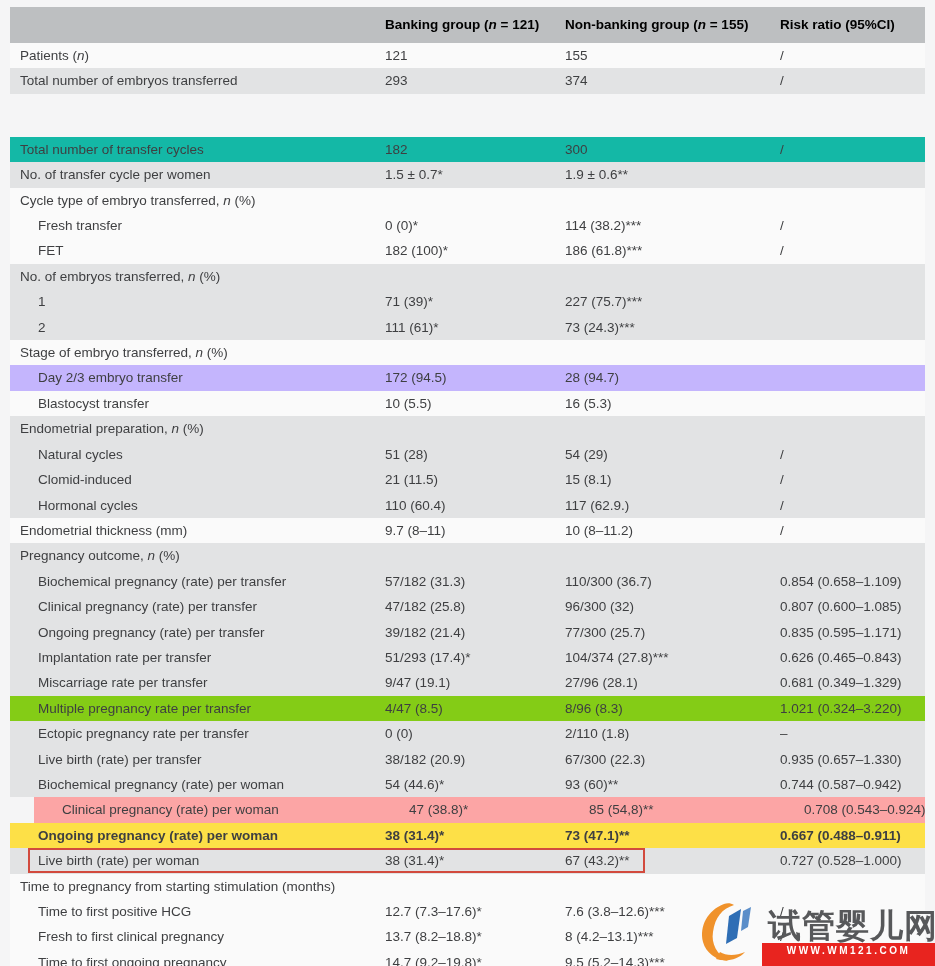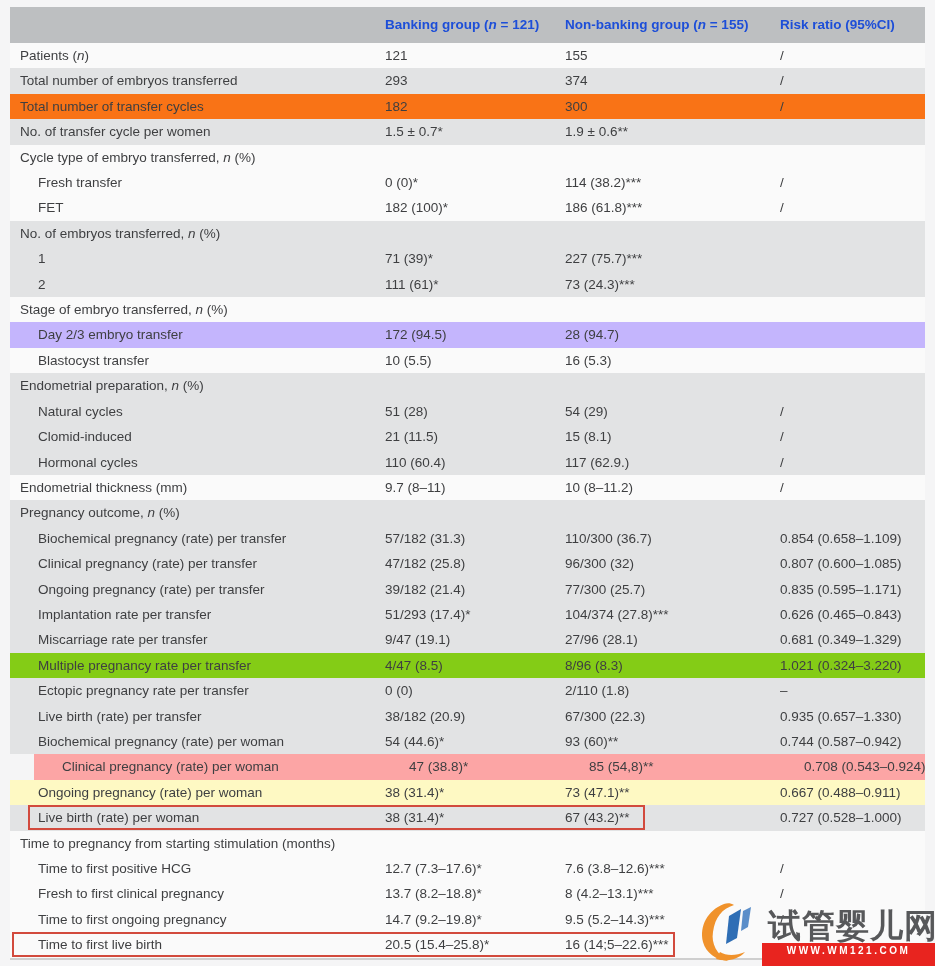--- a/index.html
+++ b/index.html
@@ -5,21 +5,21 @@
   html,body{margin:0;padding:0;}
   body{
     width:935px;height:966px;position:relative;overflow:hidden;
     background:#f5f5f6;
     font-family:"Liberation Sans","DejaVu Sans",sans-serif;
     -webkit-font-smoothing:antialiased;
   }
   .table-wrap{position:absolute;left:10px;top:7px;width:915px;}
   .thead{
     height:36px;position:relative;font-weight:bold;font-size:13.5px;
-    color:#1d4ed8;
+    color:#000000;
   }
   .thead .hc{position:absolute;top:0;line-height:36px;white-space:nowrap;}
   .row{height:25.42px;position:relative;box-sizing:border-box;}
   .cell{
     position:absolute;top:0;line-height:25.42px;font-size:13.5px;
     color:#3e3f41;white-space:nowrap;
   }
   .c-label{left:10px;}
   .c-label.indent{left:28px;}
   .c2{left:375px;}
@@ -60,21 +60,21 @@
         <div class="cell c2">121</div>
         <div class="cell c3">155</div>
         <div class="cell c4">/</div>
       </div>
       <div class="row" style="background: rgb(226, 227, 228);">
         <div class="cell c-label">Total number of embryos transferred</div>
         <div class="cell c2">293</div>
         <div class="cell c3">374</div>
         <div class="cell c4">/</div>
       </div>
-      <div class="row" style="background: #f97316;">
+      <div class="row" style="background: #14b8a6; margin-top: 43px;">
         <div class="cell c-label">Total number of transfer cycles</div>
         <div class="cell c2">182</div>
         <div class="cell c3">300</div>
         <div class="cell c4">/</div>
       </div>
       <div class="row" style="background: rgb(226, 227, 228);">
         <div class="cell c-label">No. of transfer cycle per women</div>
         <div class="cell c2">1.5 ± 0.7*</div>
         <div class="cell c3">1.9 ± 0.6**</div>
       </div>
@@ -202,21 +202,21 @@
         <div class="cell c2">54 (44.6)*</div>
         <div class="cell c3">93 (60)**</div>
         <div class="cell c4">0.744 (0.587–0.942)</div>
       </div>
       <div class="row" style="background: #fca5a5; margin-left: 24px;">
         <div class="cell c-label indent">Clinical pregnancy (rate) per woman</div>
         <div class="cell c2">47 (38.8)*</div>
         <div class="cell c3">85 (54,8)**</div>
         <div class="cell c4">0.708 (0.543–0.924)</div>
       </div>
-      <div class="row" style="background: #fef9c3;">
+      <div class="row" style="background: #fde047; font-weight: bold;">
         <div class="cell c-label indent">Ongoing pregnancy (rate) per woman</div>
         <div class="cell c2">38 (31.4)*</div>
         <div class="cell c3">73 (47.1)**</div>
         <div class="cell c4">0.667 (0.488–0.911)</div>
       </div>
       <div class="row" style="background: rgb(226, 227, 228);">
         <div class="cell c-label indent">Live birth (rate) per woman</div>
         <div class="cell c2">38 (31.4)*</div>
         <div class="cell c3">67 (43.2)**</div>
         <div class="cell c4">0.727 (0.528–1.000)</div>

